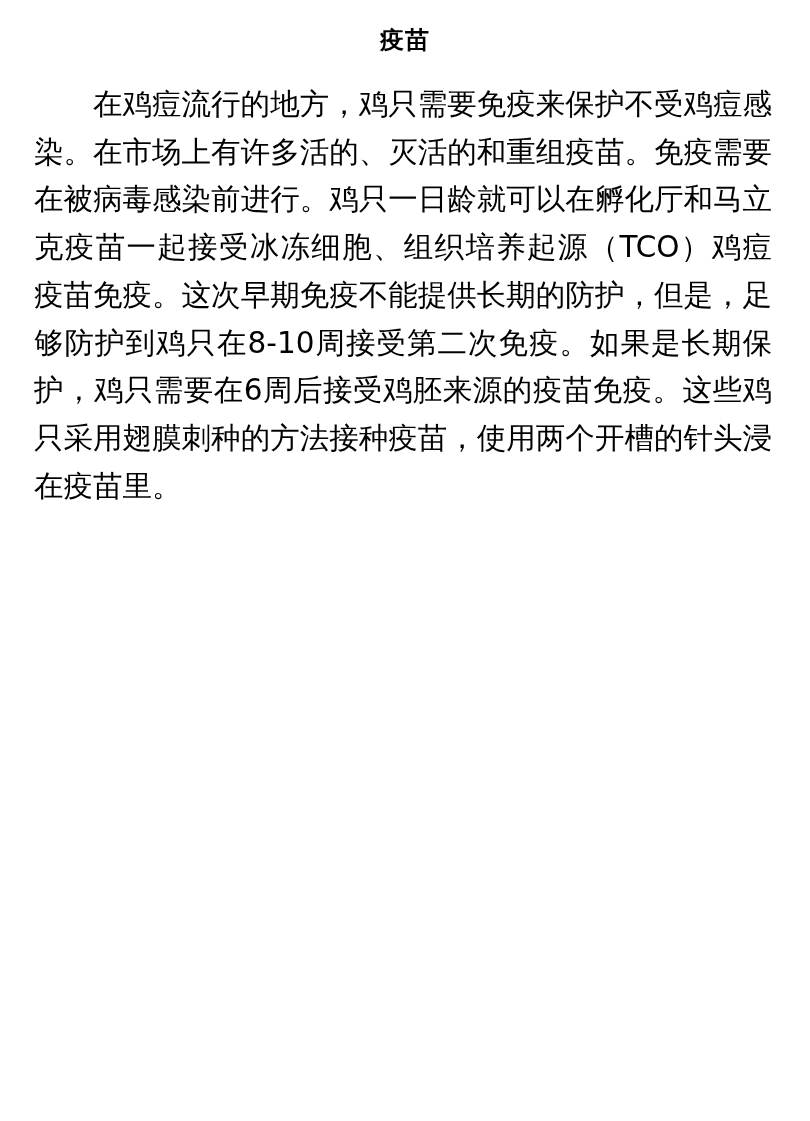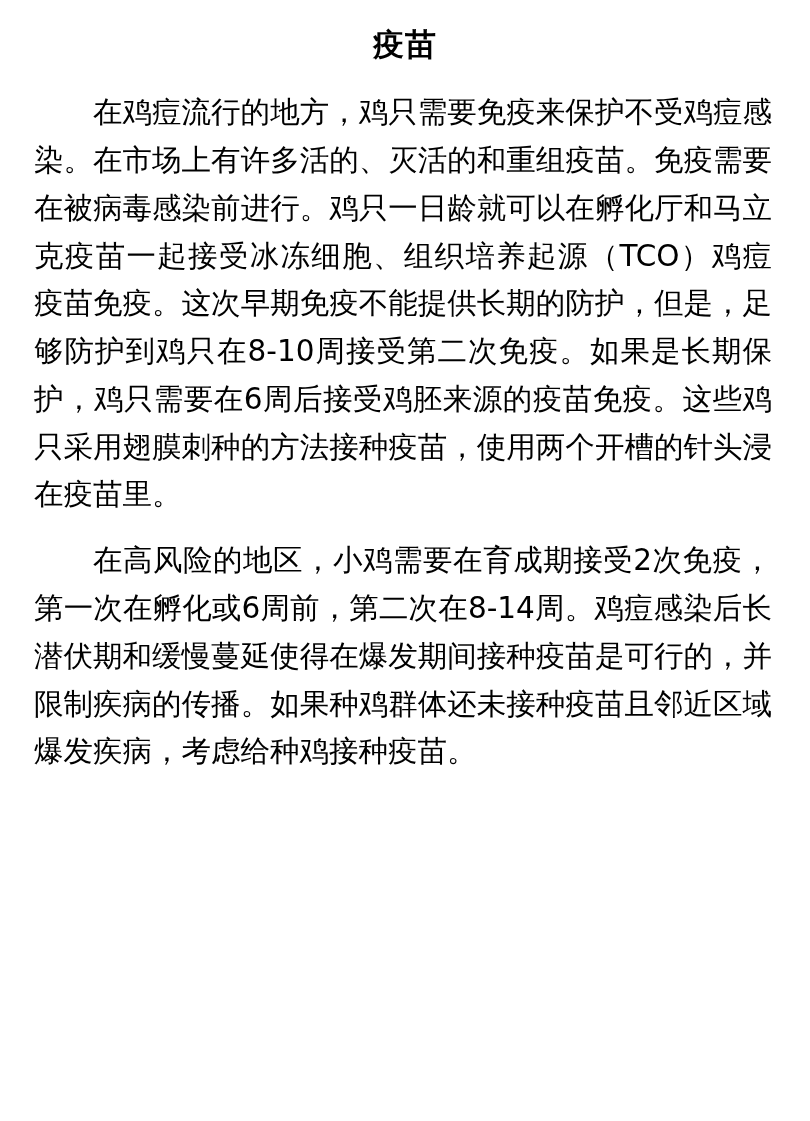--- a/index.html
+++ b/index.html
@@ -16,21 +16,21 @@
   }
   .page {
     width: 810px;
     height: 1121px;
     box-sizing: border-box;
     padding: 18px 34px 0 34px;
     background: #ffffff;
   }
   .doc-title {
     text-align: center;
-    font-size: 31px;
+    font-size: 24px;
     font-weight: bold;
     letter-spacing: 1px;
     margin: 8px 0 26px 0;
     line-height: 1.2;
   }
   .para {
     font-size: 29.5px;
     line-height: 1.62;
     text-align: justify;
     text-justify: inter-ideograph;
@@ -41,14 +41,13 @@
   .para:last-child {
     margin-bottom: 0;
   }
 </style>
 </head>
 <body>
 
 <div class="page">
   <h1 class="doc-title">疫苗</h1>
   <p class="para">在鸡痘流行的地方，鸡只需要免疫来保护不受鸡痘感染。在市场上有许多活的、灭活的和重组疫苗。免疫需要在被病毒感染前进行。鸡只一日龄就可以在孵化厅和马立克疫苗一起接受冰冻细胞、组织培养起源（TCO）鸡痘疫苗免疫。这次早期免疫不能提供长期的防护，但是，足够防护到鸡只在8-10周接受第二次免疫。如果是长期保护，鸡只需要在6周后接受鸡胚来源的疫苗免疫。这些鸡只采用翅膜刺种的方法接种疫苗，使用两个开槽的针头浸在疫苗里。</p>
-  <p class="para">在高风险的地区，小鸡需要在育成期接受2次免疫，第一次在孵化或6周前，第二次在8-14周。鸡痘感染后长潜伏期和缓慢蔓延使得在爆发期间接种疫苗是可行的，并限制疾病的传播。如果种鸡群体还未接种疫苗且邻近区域爆发疾病，考虑给种鸡接种疫苗。</p>
 </div>
 
 </body></html>

